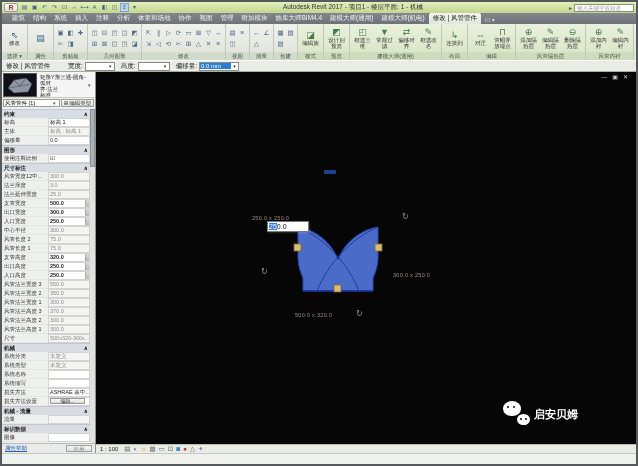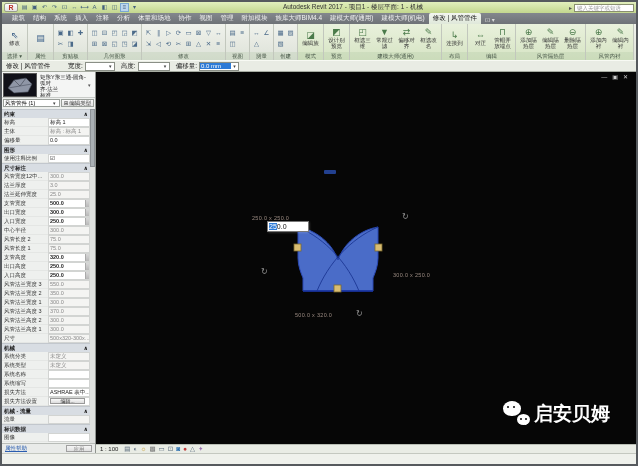--- a/index.html
+++ b/index.html
@@ -95,21 +95,21 @@
   .statusbar { height:11px; background:#eff1ec; border-top:1px solid #c4c8c0; }
 
   
   .watermark { position:absolute; left:501px; top:399px; display:flex; align-items:center; gap:4px; z-index:9; }
   .wc-icon { position:relative; width:27px; height:26px; }
   .wc-b1 { position:absolute; left:0; top:0; width:18px; height:15px; background:#fff; border-radius:50% 50% 48% 48%; }
   .wc-b1::after { content:""; position:absolute; left:2px; bottom:-2px; border:3px solid transparent; border-top-color:#fff; transform:rotate(20deg); }
   .wc-b2 { position:absolute; right:0; bottom:2px; width:13px; height:11px; background:#fff; border-radius:50%; }
   .wc-b2::after { content:""; position:absolute; right:2px; bottom:-2px; border:2px solid transparent; border-top-color:#fff; transform:rotate(-20deg); }
   .wc-e { position:absolute; width:2px; height:2px; background:#060606; border-radius:50%; }
-  .wm-text { color:#fff; font-weight:bold; font-size:19px; white-space:nowrap; text-shadow:0 0 1px #000;text-align:center; }
+  .wm-text { color:#fff; font-weight:bold; font-size:11px; white-space:nowrap; text-shadow:0 0 1px #000;text-align:center; }
 </style>
 </head>
 <body>
 
 <div class="app">
 
   <div class="titlebar">
     <div class="rlogo">R</div>
     <div class="qat">
         <span class="qicon">▤</span>

